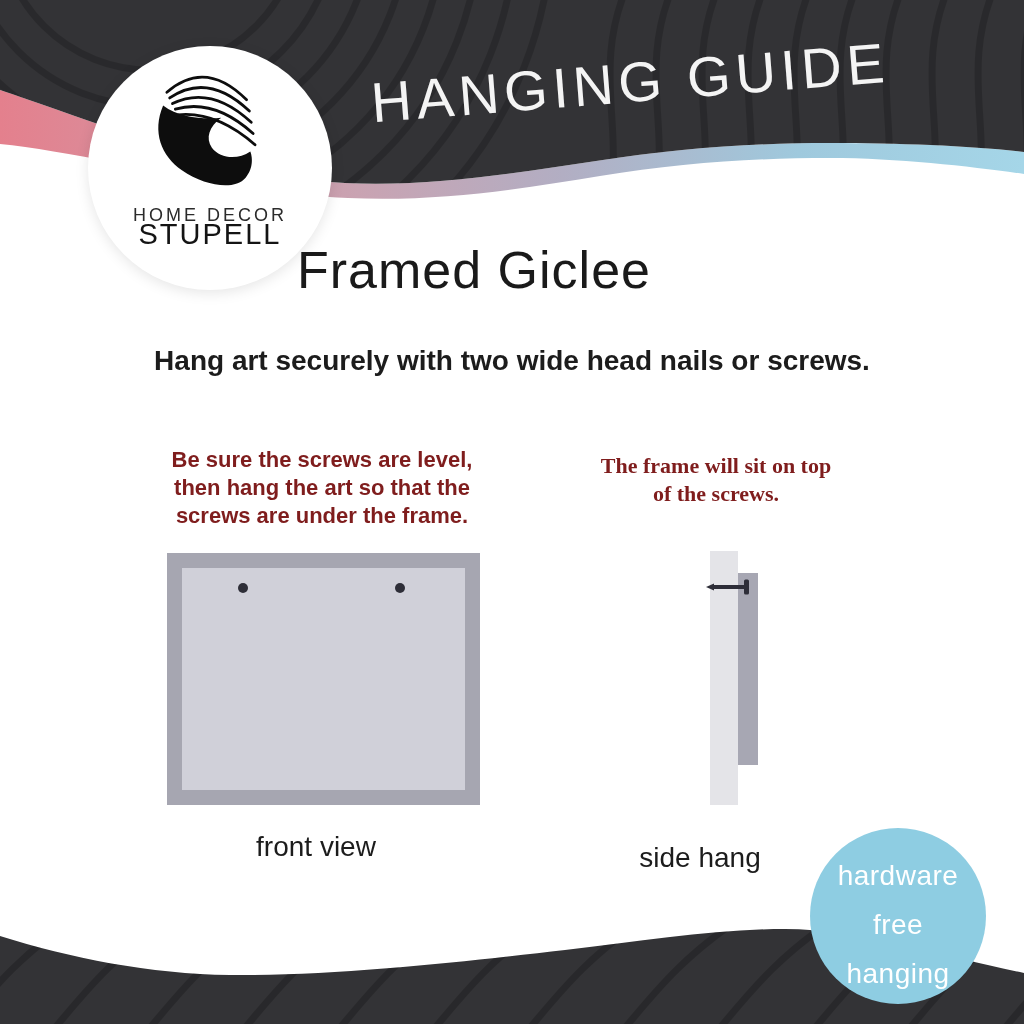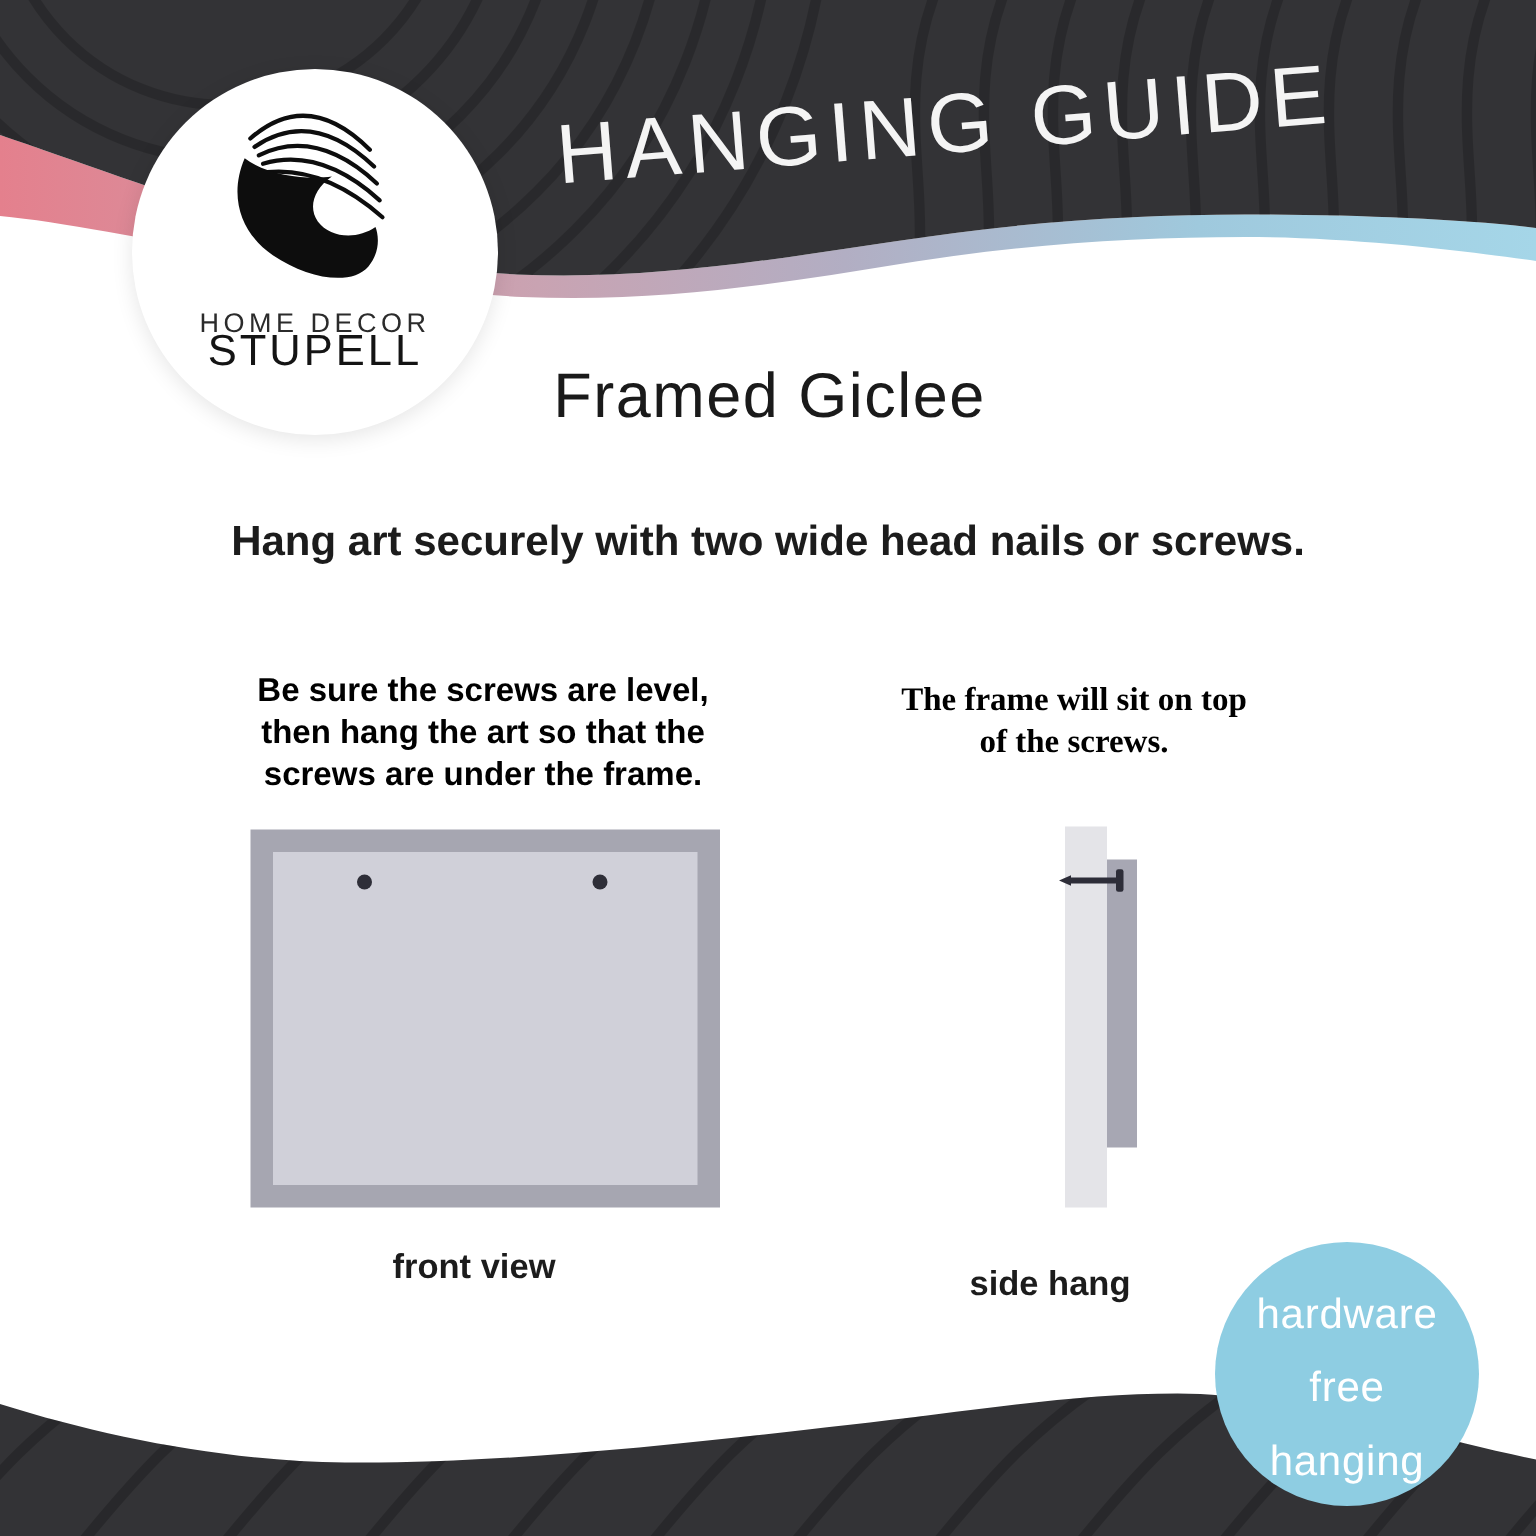--- a/index.html
+++ b/index.html
@@ -17,43 +17,43 @@
                z-index:3;box-shadow:0 3px 14px rgba(0,0,0,0.10);text-align:center;}
   #logo-s{margin:6px auto 0 auto;}
   #brand-name{font-size:29px;letter-spacing:2px;color:#141414;margin-top:-8px;}
   #brand-tagline{font-size:18px;letter-spacing:3px;color:#2b2b2b;margin-top:3px;}
 
   
   #main-title{left:356px;top:50px;width:548px;text-align:center;transform:rotate(-4.5deg);
               transform-origin:50% 50%;font-size:56px;letter-spacing:5px;color:#f4f4f4;
               font-weight:400;z-index:2;white-space:nowrap;}
 
-  #subtitle{left:0;top:240px;width:948px;text-align:center;font-size:42px;letter-spacing:1px;
-            color:#1a1a1a;z-index:2;padding-left:39px;}
+  #subtitle{left:0;top:240px;width:948px;text-align:center;font-size:52px;letter-spacing:1px;
+            color:#1a1a1a;z-index:2;}
 
   #lead{left:0;top:345px;width:1024px;text-align:center;font-size:28px;font-weight:700;
         color:#1c1c1c;z-index:2;letter-spacing:0px;}
 
-  .col-note{font-size:22px;font-weight:700;color:#000000;line-height:28px;text-align:center;z-index:2;}
+  .col-note{font-size:22px;font-weight:700;color:#7f1d1d;line-height:28px;text-align:center;z-index:2;}
   #front-note{left:162px;top:446px;width:320px;}
   #side-note{left:566px;top:452px;width:300px;font-family:Liberation Serif, serif;}
 
   
   #front-diagram{left:167px;top:553px;width:313px;height:252px;background:#a6a6b1;z-index:2;}
   #front-inner{position:absolute;left:15px;top:15px;width:283px;height:222px;background:#d0d0d9;}
   .screw-dot{position:absolute;width:10px;height:10px;border-radius:50%;background:#2e2e38;top:30px;}
   #screw-dot-left{left:71px;}
   #screw-dot-right{left:228px;}
 
   
   #wall-bar{left:710px;top:551px;width:28px;height:254px;background:#e4e4e8;z-index:2;}
   #frame-side-bar{left:738px;top:573px;width:20px;height:192px;background:#a7a7b3;z-index:2;}
   #nail{left:702px;top:577px;z-index:3;}
 
-  .caption{font-size:23px;font-weight:700;color:#1c1c1c;text-align:center;z-index:2;}
+  .caption{font-size:28px;font-weight:400;color:#1c1c1c;text-align:center;z-index:2;}
   #front-caption{left:166px;top:831px;width:300px;}
   #side-caption{left:550px;top:842px;width:300px;}
 
   
   #badge{left:810px;top:828px;width:176px;height:176px;border-radius:50%;background:#8ecde2;
          z-index:4;display:flex;flex-direction:column;justify-content:center;align-items:center;}
   #badge div{color:#ffffff;font-size:28px;line-height:33px;font-weight:500;letter-spacing:0.5px;margin-top:16px;}
 </style>
 </head>
 <body>

